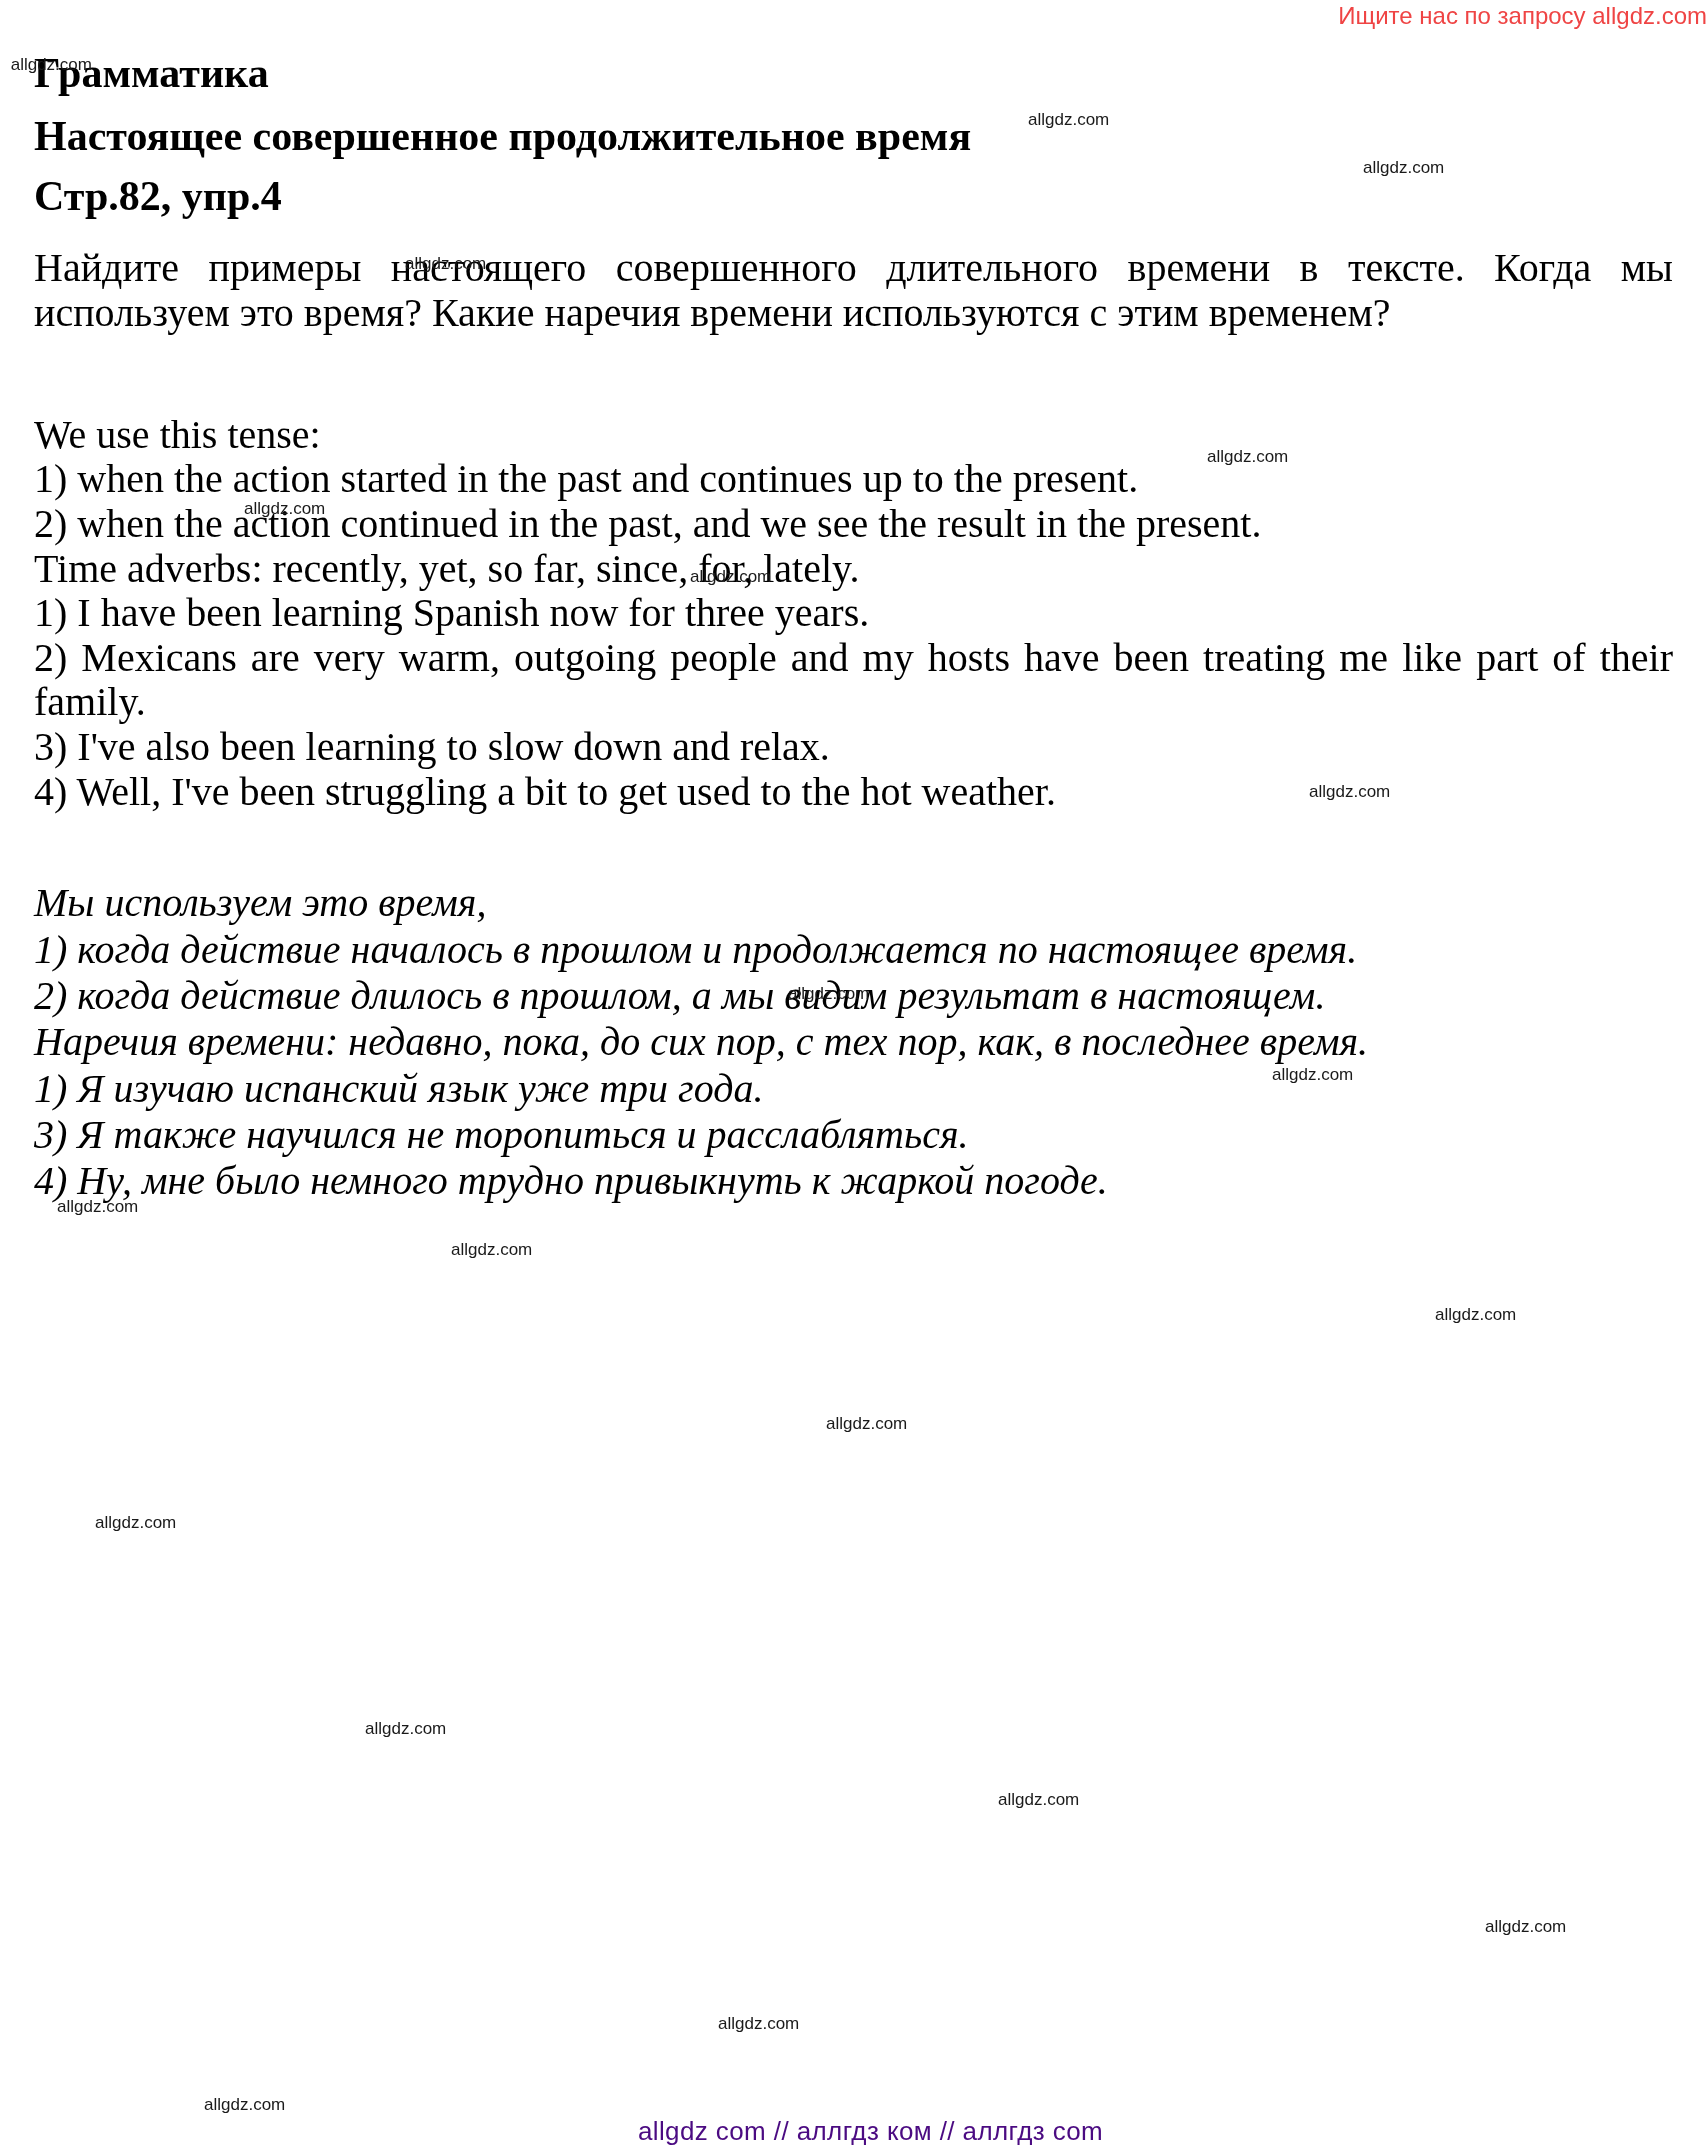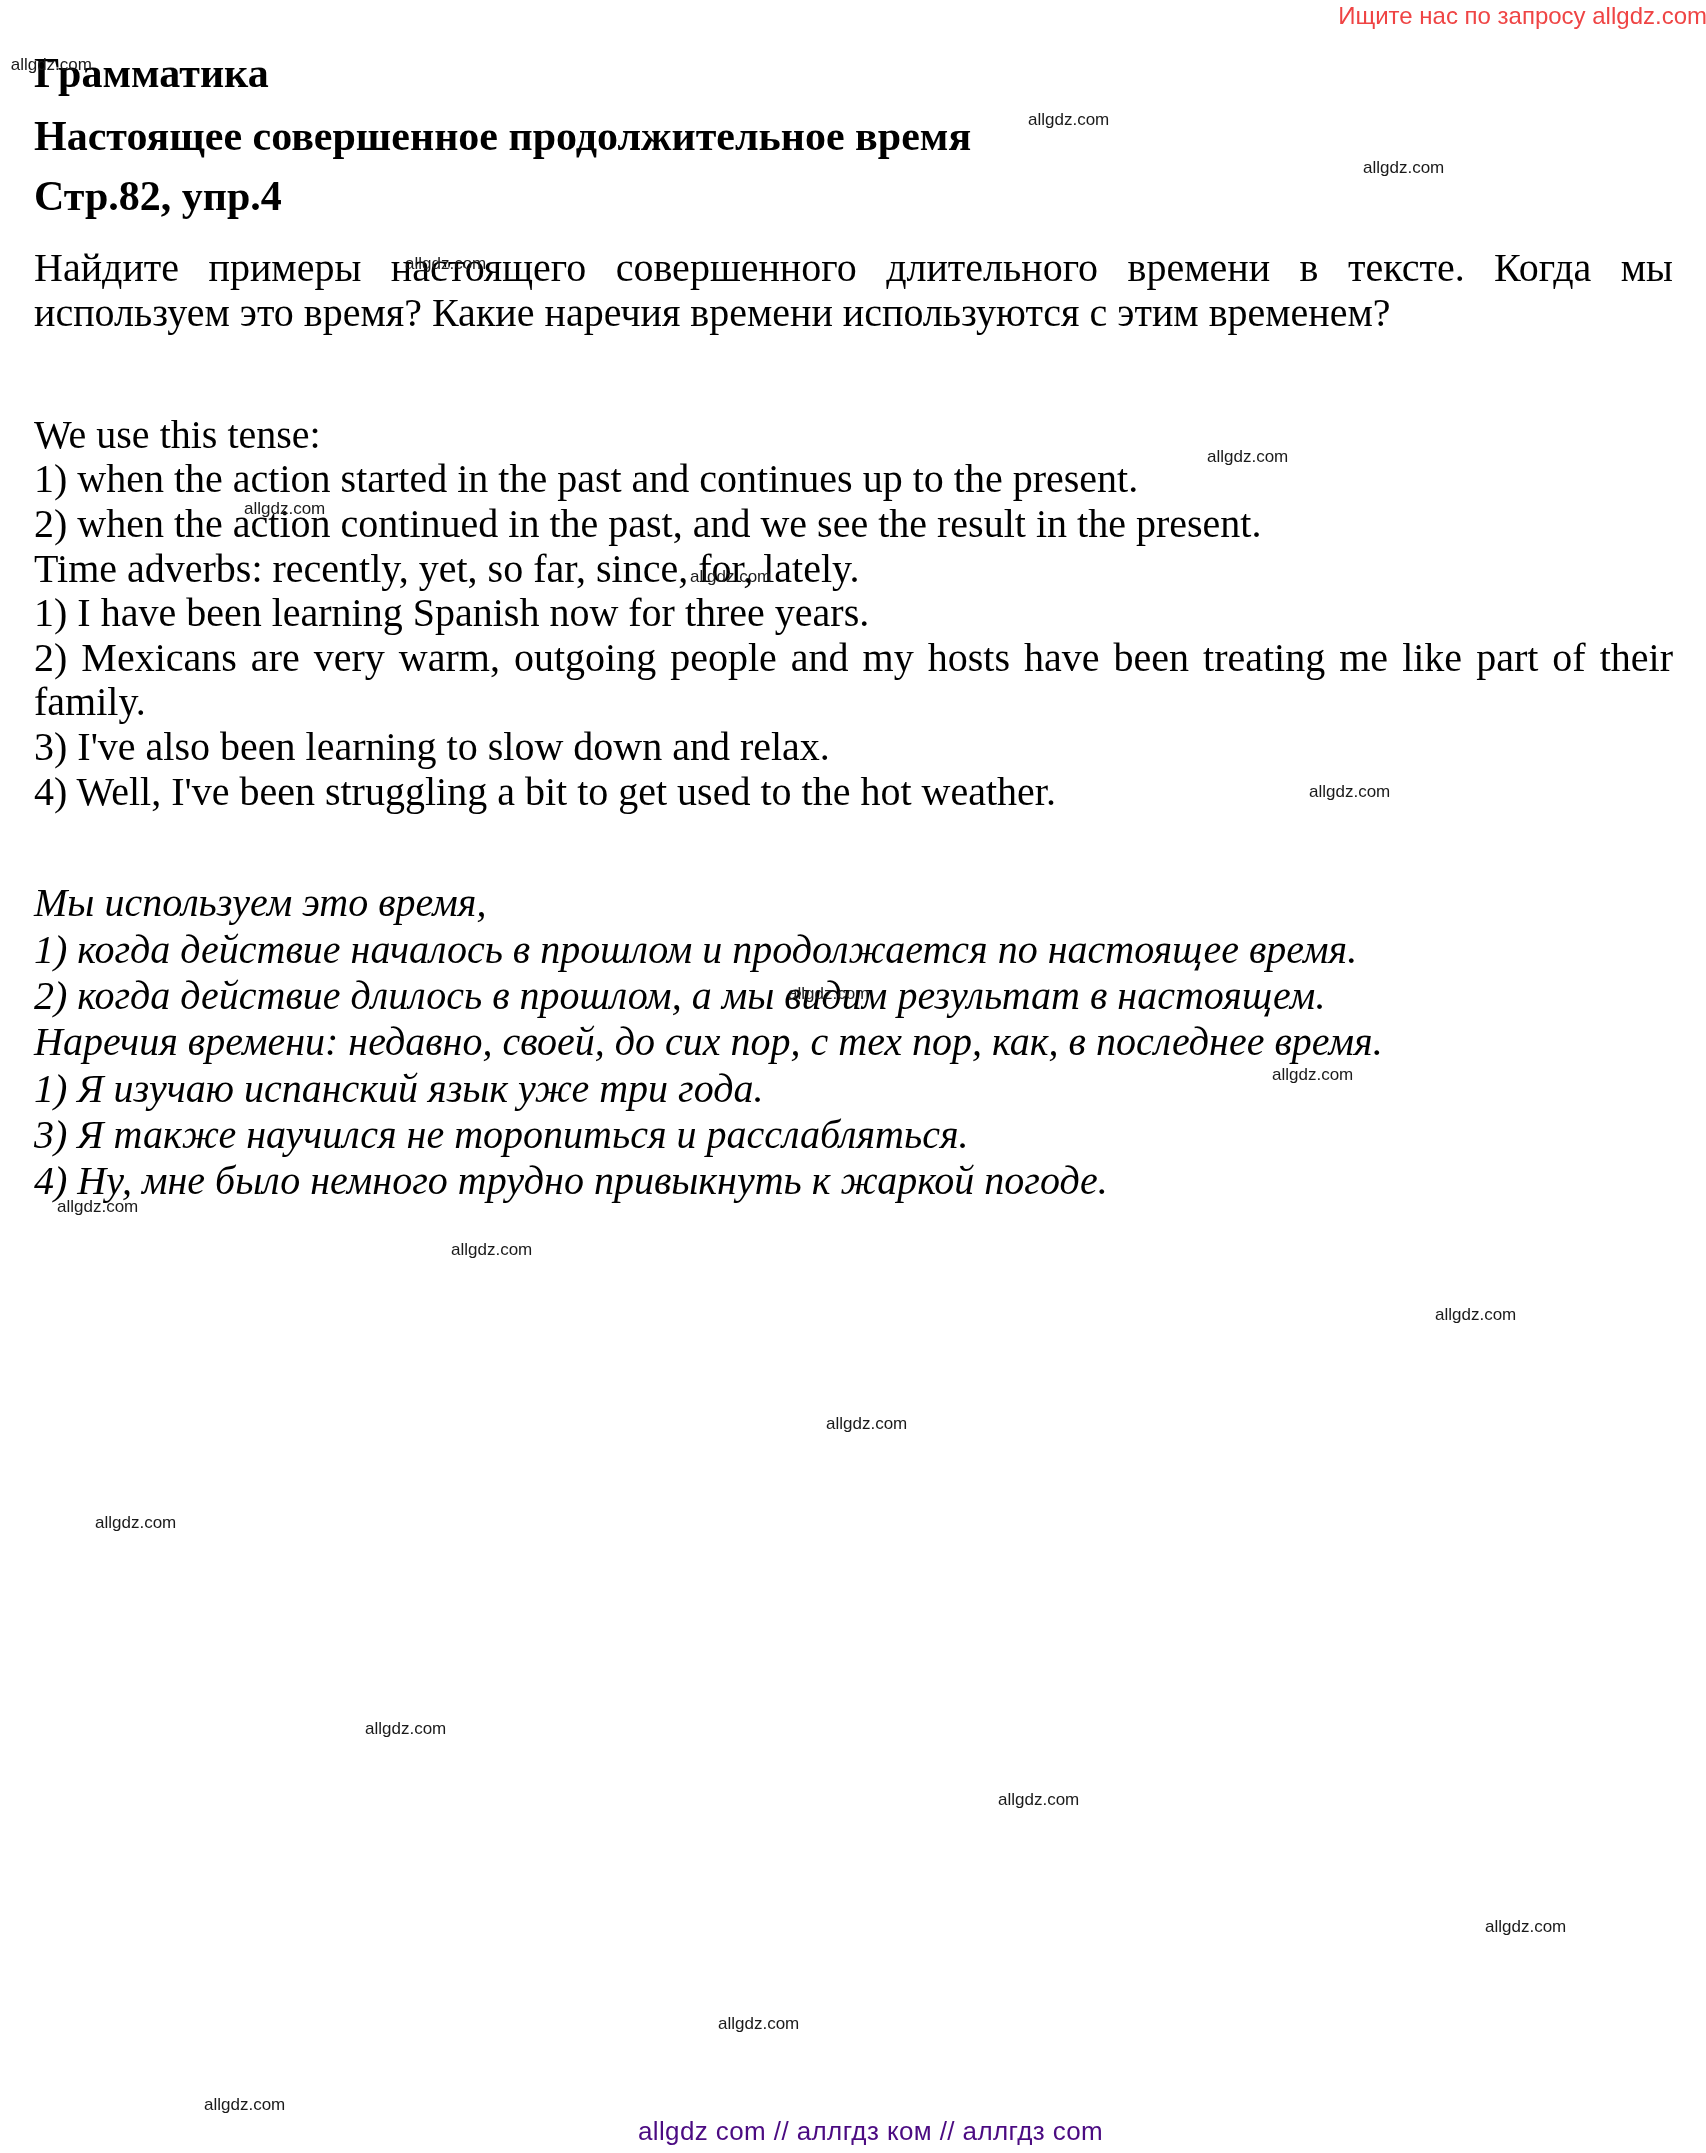--- a/index.html
+++ b/index.html
@@ -153,21 +153,21 @@
   <p class="line-en">4) Well, I've been struggling a bit to get used to the hot weather.</p>
 
   <div class="spacer-md"></div>
 
   <p class="line-ru">Мы используем это время,</p>
 
   <p class="line-ru just">1) когда действие началось в прошлом и продолжается по настоящее время.</p>
 
   <p class="line-ru just">2) когда действие длилось в прошлом, а мы видим результат в настоящем.</p>
 
-  <p class="line-ru just">Наречия времени: недавно, своей, до сих пор, с тех пор, как, в последнее время.</p>
+  <p class="line-ru just">Наречия времени: недавно, пока, до сих пор, с тех пор, как, в последнее время.</p>
 
   <p class="line-ru">1) Я изучаю испанский язык уже три года.</p>
 
 
   <p class="line-ru">3) Я также научился не торопиться и расслабляться.</p>
 
   <p class="line-ru">4) Ну, мне было немного трудно привыкнуть к жаркой погоде.</p>
 
 </div>
 

